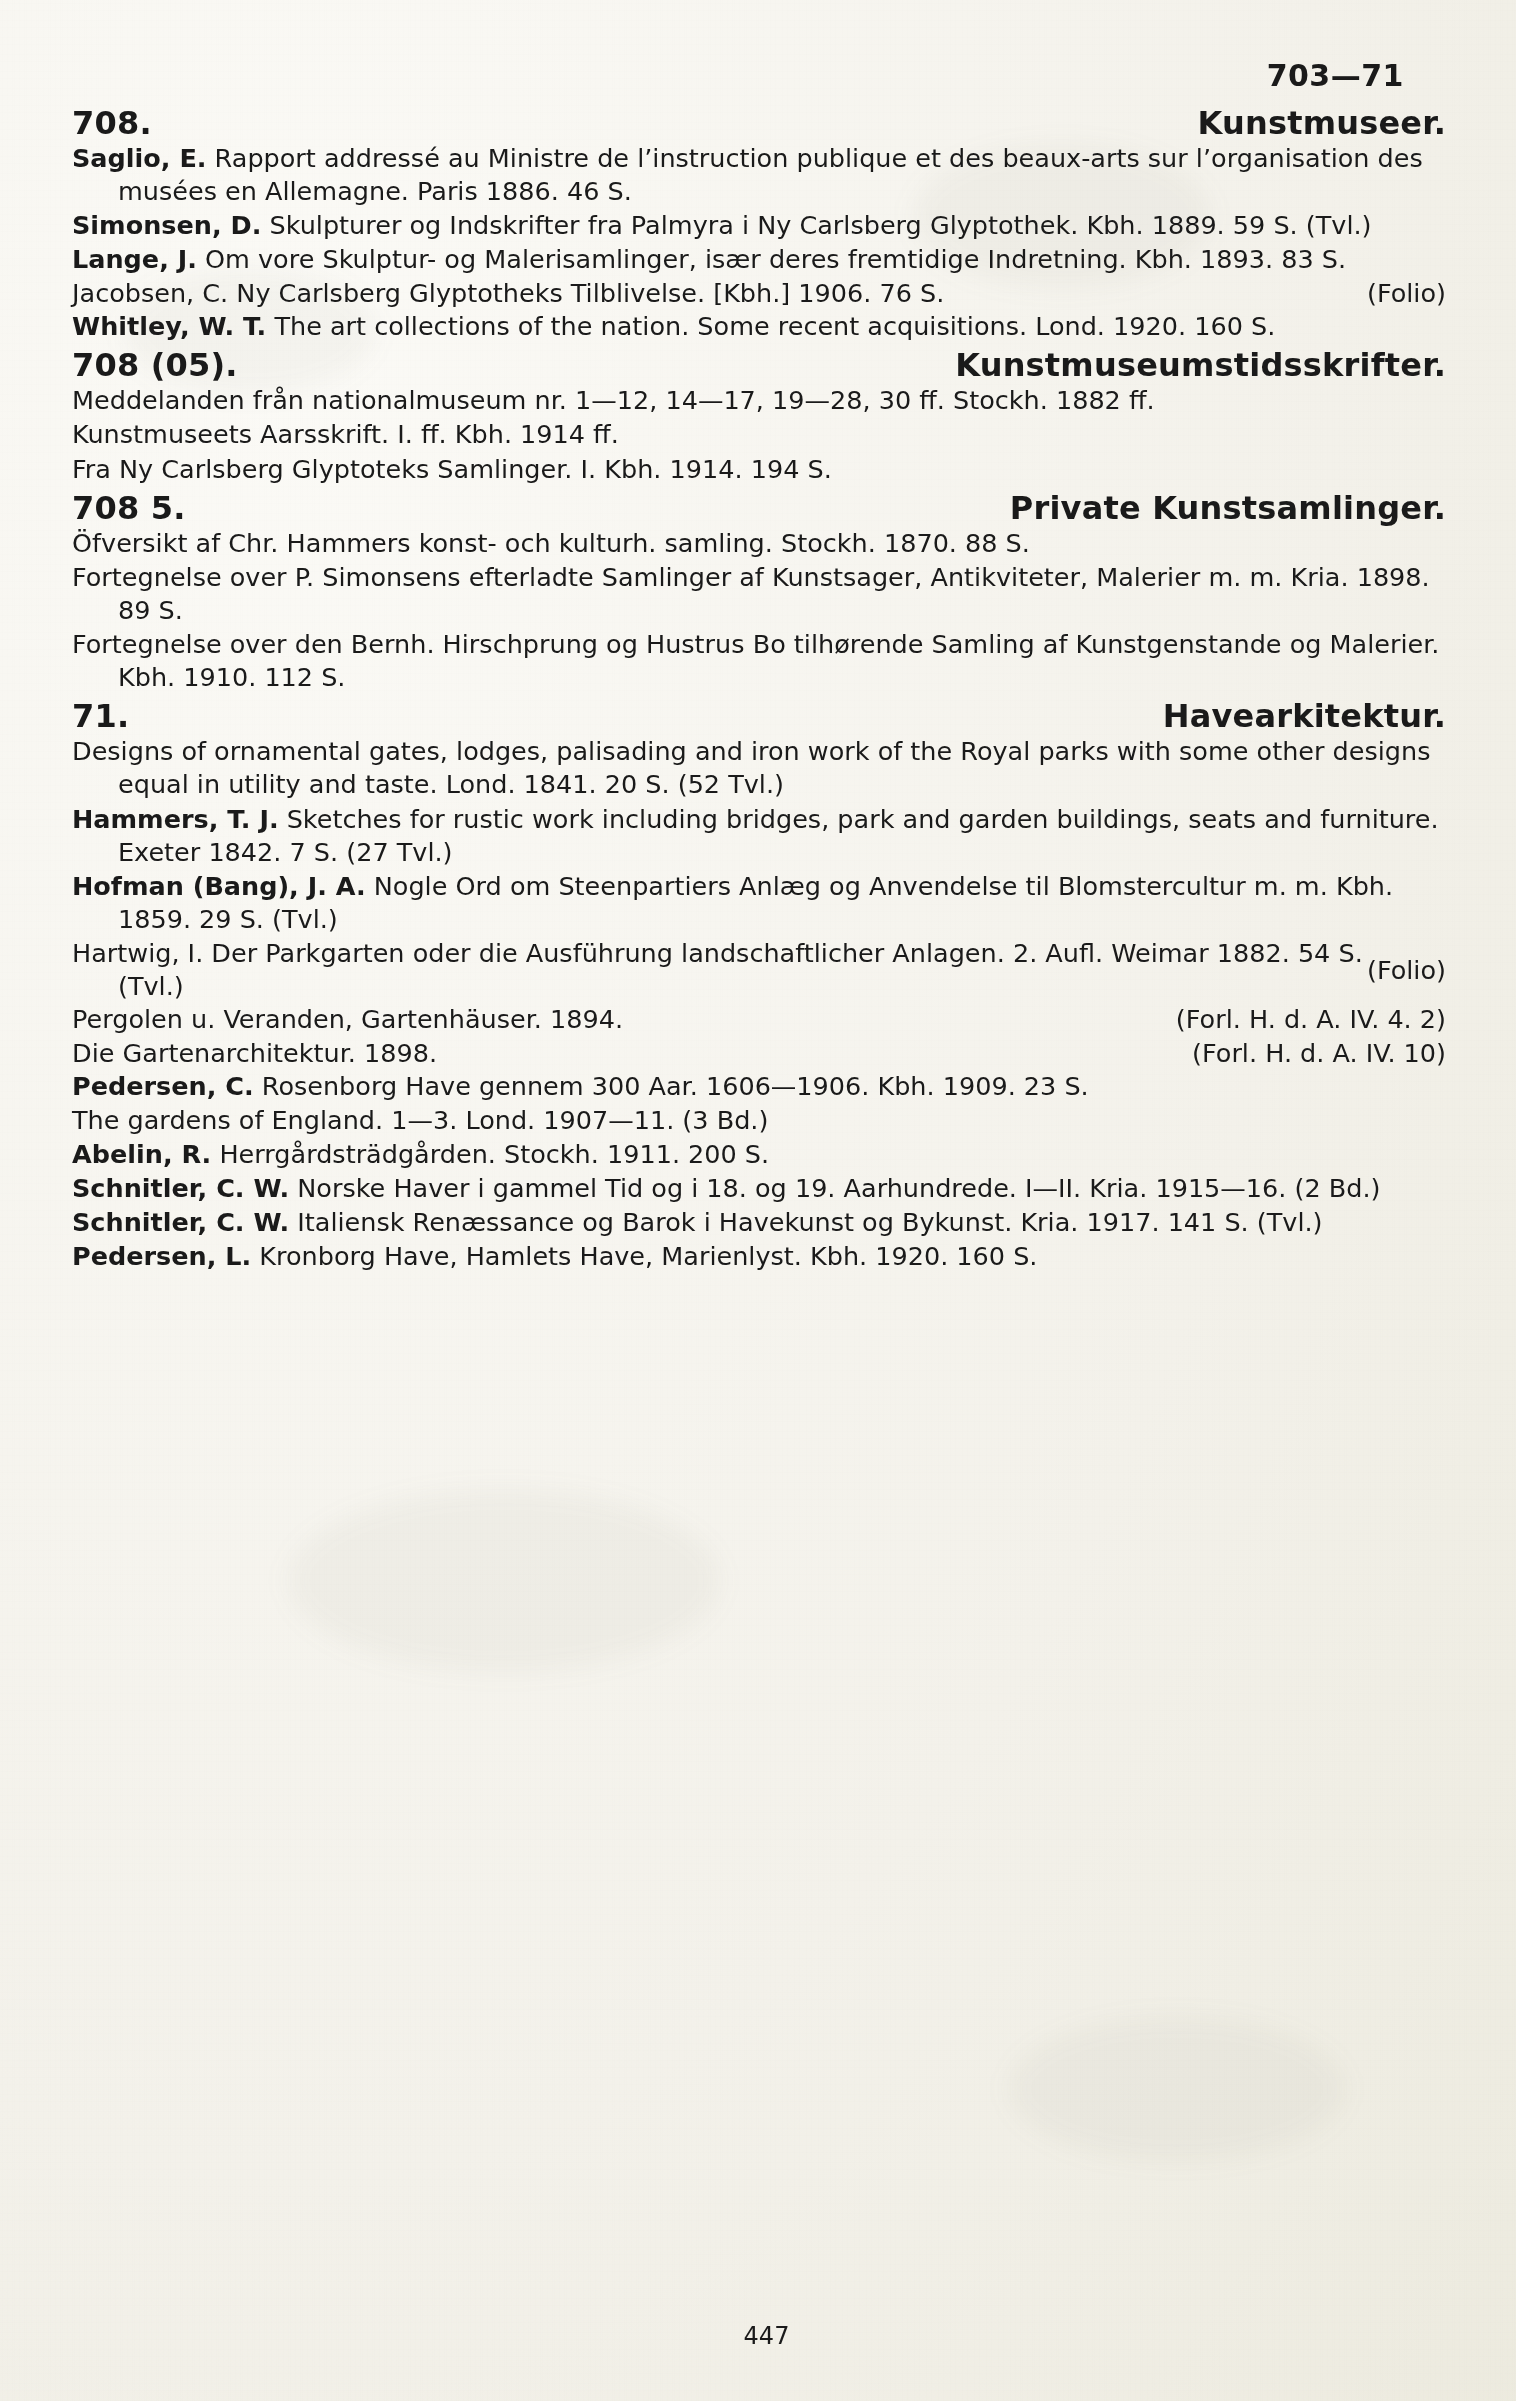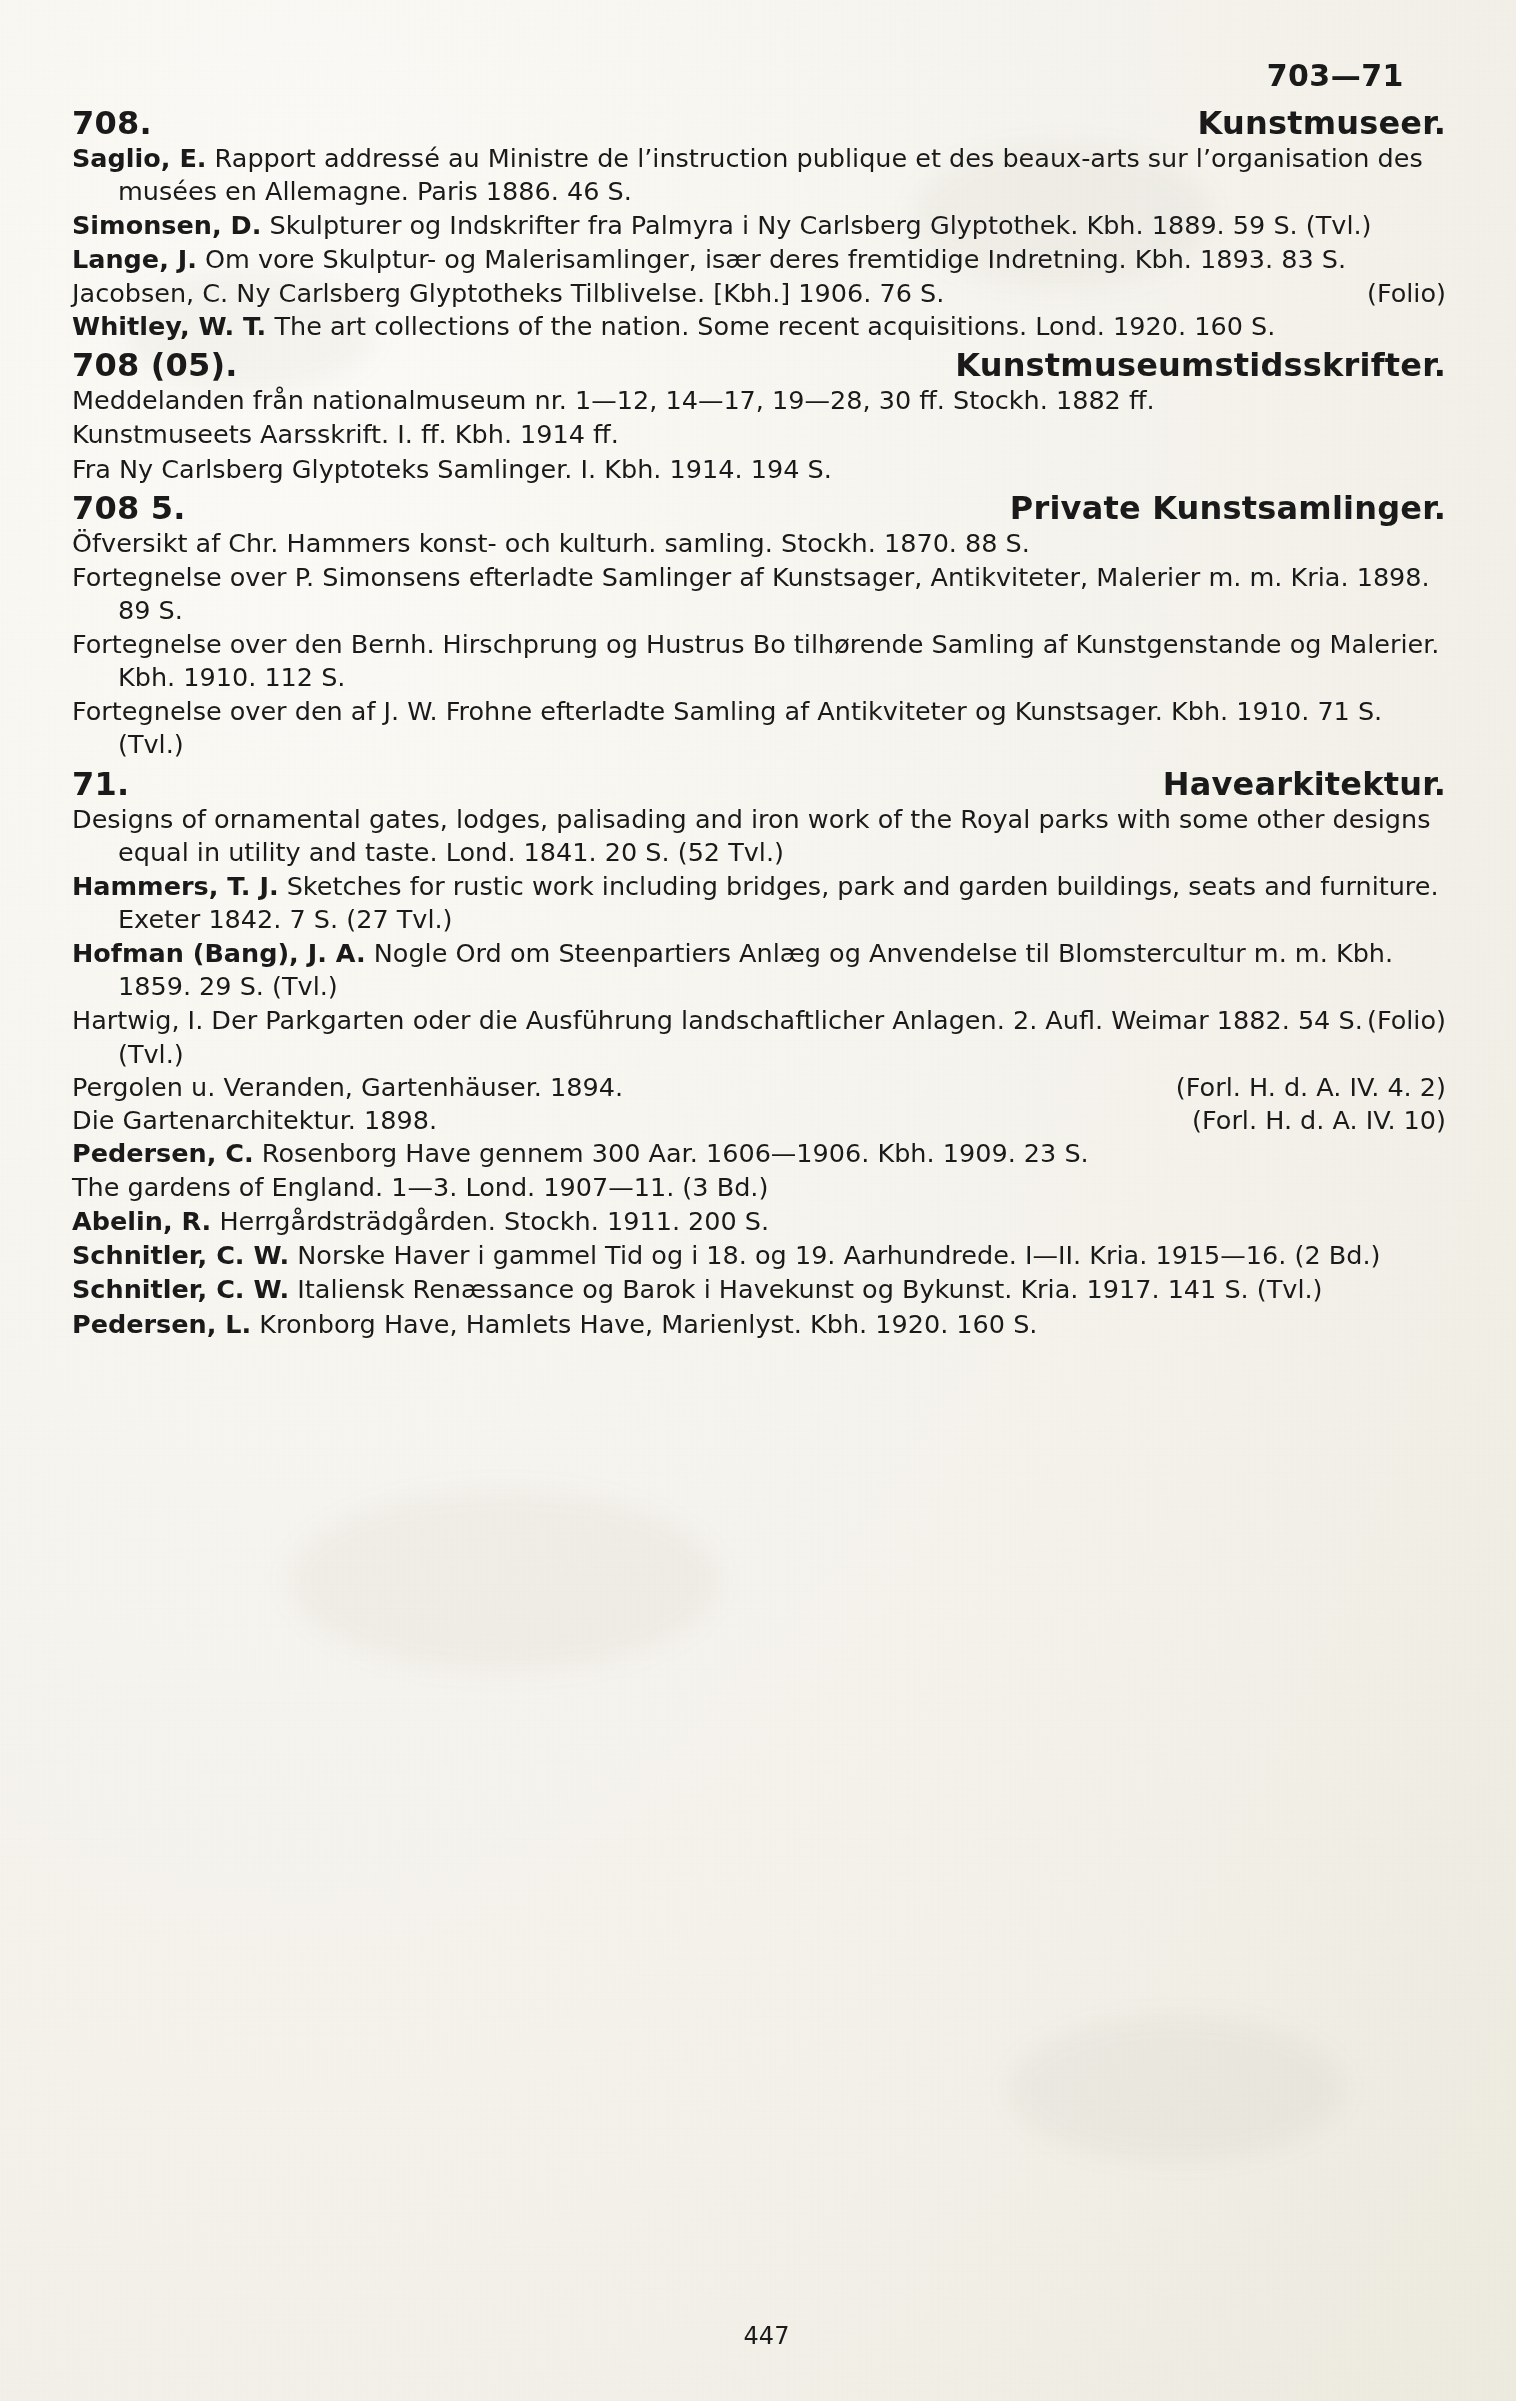--- a/index.html
+++ b/index.html
@@ -86,21 +86,21 @@
     letter-spacing: 0.2px;
   }
   .section-head .title {
     letter-spacing: 0.2px;
   }
 
   
   .with-note {
     display: flex;
     justify-content: space-between;
-    align-items: flex-start;
+    align-items: center;
     font-size: 25.5px;
     line-height: 1.30;
   }
   .with-note .left {
     padding-left: 46px;
   }
   .with-note .right {
     white-space: nowrap;
   }
 
@@ -155,21 +155,20 @@
     <p class="entry indent-none"><span>Fra Ny Carlsberg Glyptoteks Samlinger. I. Kbh. 1914. 194 S.</span></p>
 
     <div class="section-head">
       <span class="num">708 5.</span>
       <span class="title">Private Kunstsamlinger.</span>
     </div>
 
     <p class="entry"><span>Öfversikt af Chr. Hammers konst- och kulturh. samling. Stockh. 1870. 88 S.</span></p>
     <p class="entry"><span>Fortegnelse over P. Simonsens efterladte Samlinger af Kunstsager, Antikviteter, Malerier m. m. Kria. 1898. 89 S.</span></p>
     <p class="entry"><span>Fortegnelse over den Bernh. Hirschprung og Hustrus Bo tilhørende Samling af Kunstgenstande og Malerier. Kbh. 1910. 112 S.</span></p>
-    <p class="entry"><span>Fortegnelse over den af J. W. Frohne efterladte Samling af Antikviteter og Kunstsager. Kbh. 1910. 71 S. (Tvl.)</span></p>
 
     <div class="section-head">
       <span class="num">71.</span>
       <span class="title">Havearkitektur.</span>
     </div>
 
     <p class="entry"><span>Designs of ornamental gates, lodges, palisading and iron work of the Royal parks with some other designs equal in utility and taste. Lond. 1841. 20 S. (52 Tvl.)</span></p>
 
     <p class="entry"><span class="author">Hammers, T. J.</span><span> Sketches for rustic work including bridges, park and garden buildings, seats and furniture. Exeter 1842. 7 S. (27 Tvl.)</span></p>
 

